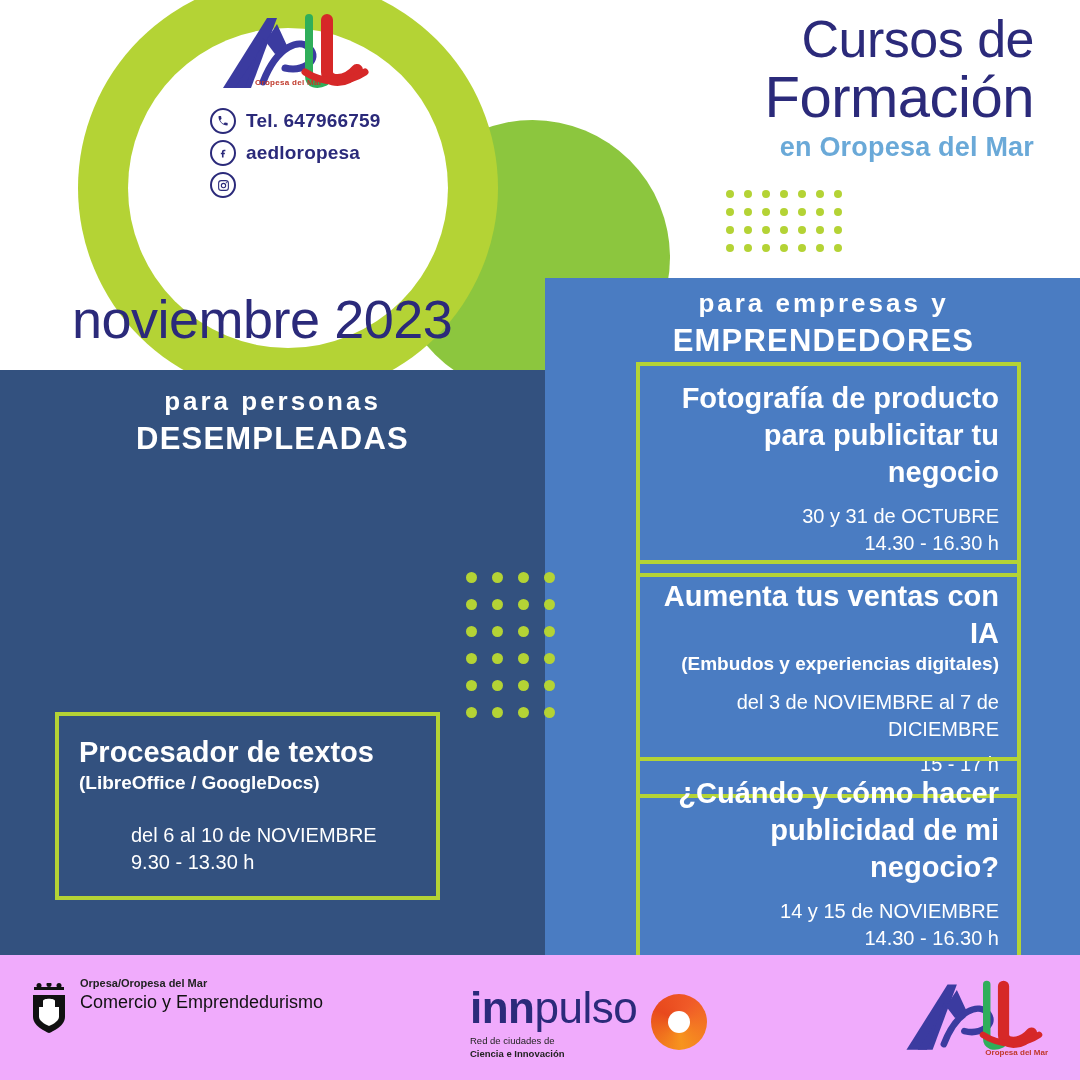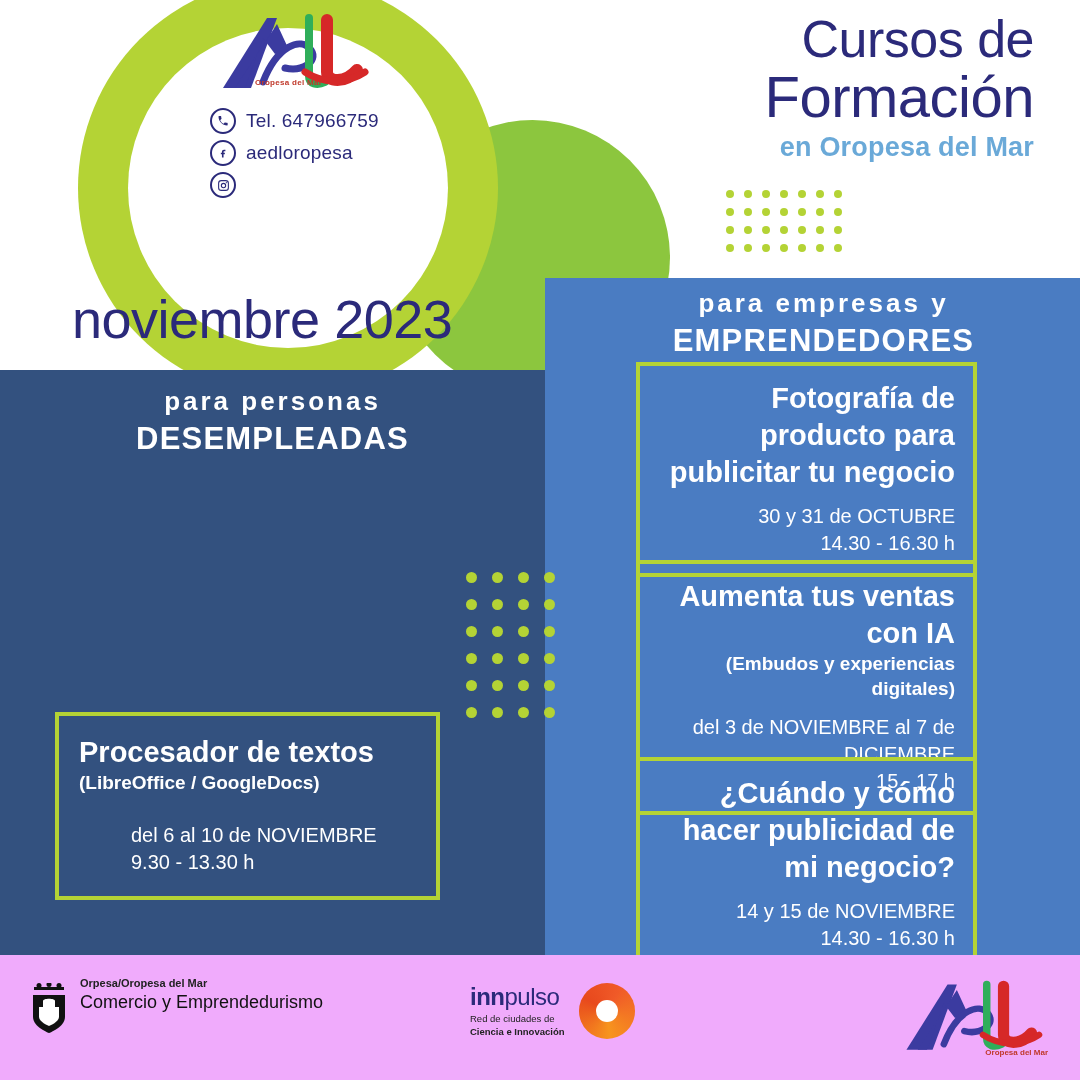--- a/index.html
+++ b/index.html
@@ -95,21 +95,21 @@
     display: flex;
     align-items: center;
     justify-content: center;
     margin-right: 10px;
     flex: 0 0 auto;
   }
   .c-icon svg { display: block; }
   .c-text {
     font-size: 19px;
     color: #2b2a7a;
-    font-weight: 400;
+    font-weight: 700;
     letter-spacing: .2px;
   }
 
   
   .head {
     position: absolute;
     right: 46px;
     top: 12px;
     text-align: right;
     z-index: 5;
@@ -232,21 +232,21 @@
     margin-top: 12px;
     font-weight: 500;
   }
 
   
   .lcard { position: absolute; left: 55px; width: 385px; padding: 18px 20px 20px 20px; }
   .lcard .title, .lcard .sub { text-align: left; }
   .lcard .when { text-align: left; padding-left: 52px; }
 
   
-  .rcard { position: absolute; left: 636px; width: 341px; padding: 14px 18px 16px 18px; text-align: right; }
+  .rcard { position: absolute; left: 636px; width: 385px; padding: 14px 18px 16px 18px; text-align: right; }
   .rcard .when { text-align: right; }
 
   
   .footer {
     position: absolute;
     left: 0;
     top: 955px;
     width: 1080px;
     height: 125px;
     background: #f0abfc;
@@ -277,21 +277,21 @@
     line-height: 1.3;
   }
   .foot-center {
     position: absolute;
     left: 470px;
     top: 28px;
     display: flex;
     align-items: center;
   }
   .innpulso-word {
-    font-size: 24px;
+    font-size: 44px;
     color: #2b2a7a;
     letter-spacing: -.5px;
   }
   .innpulso-word b { font-weight: bold; }
   .innpulso-sub {
     font-size: 9.5px;
     color: #222222;
     line-height: 1.35;
     margin-top: 2px;
   }
@@ -466,21 +466,21 @@
   <div class="card rcard" style="top:362px; z-index:6;">
     <div class="title">Fotografía de producto para publicitar tu negocio</div>
     <div class="when">30 y 31 de OCTUBRE</div>
     <div class="when" style="margin-top:0;">14.30 - 16.30 h</div>
   </div>
 
   <div class="card rcard" style="top:560px; z-index:6;">
     <div class="title">Aumenta tus ventas con IA</div>
     <div class="sub">(Embudos y experiencias digitales)</div>
     <div class="when">del 3 de NOVIEMBRE al 7 de DICIEMBRE</div>
-    <div class="when" style="margin-top:0;">15 - 17 h</div>
+    <div class="when" style="margin-top:8px;">15 - 17 h</div>
   </div>
 
   <div class="card rcard" style="top:757px; z-index:6;">
     <div class="title">¿Cuándo y cómo hacer publicidad de mi negocio?</div>
     <div class="when">14 y 15 de NOVIEMBRE</div>
     <div class="when" style="margin-top:0;">14.30 - 16.30 h</div>
   </div>
 
   <div class="footer">
 

